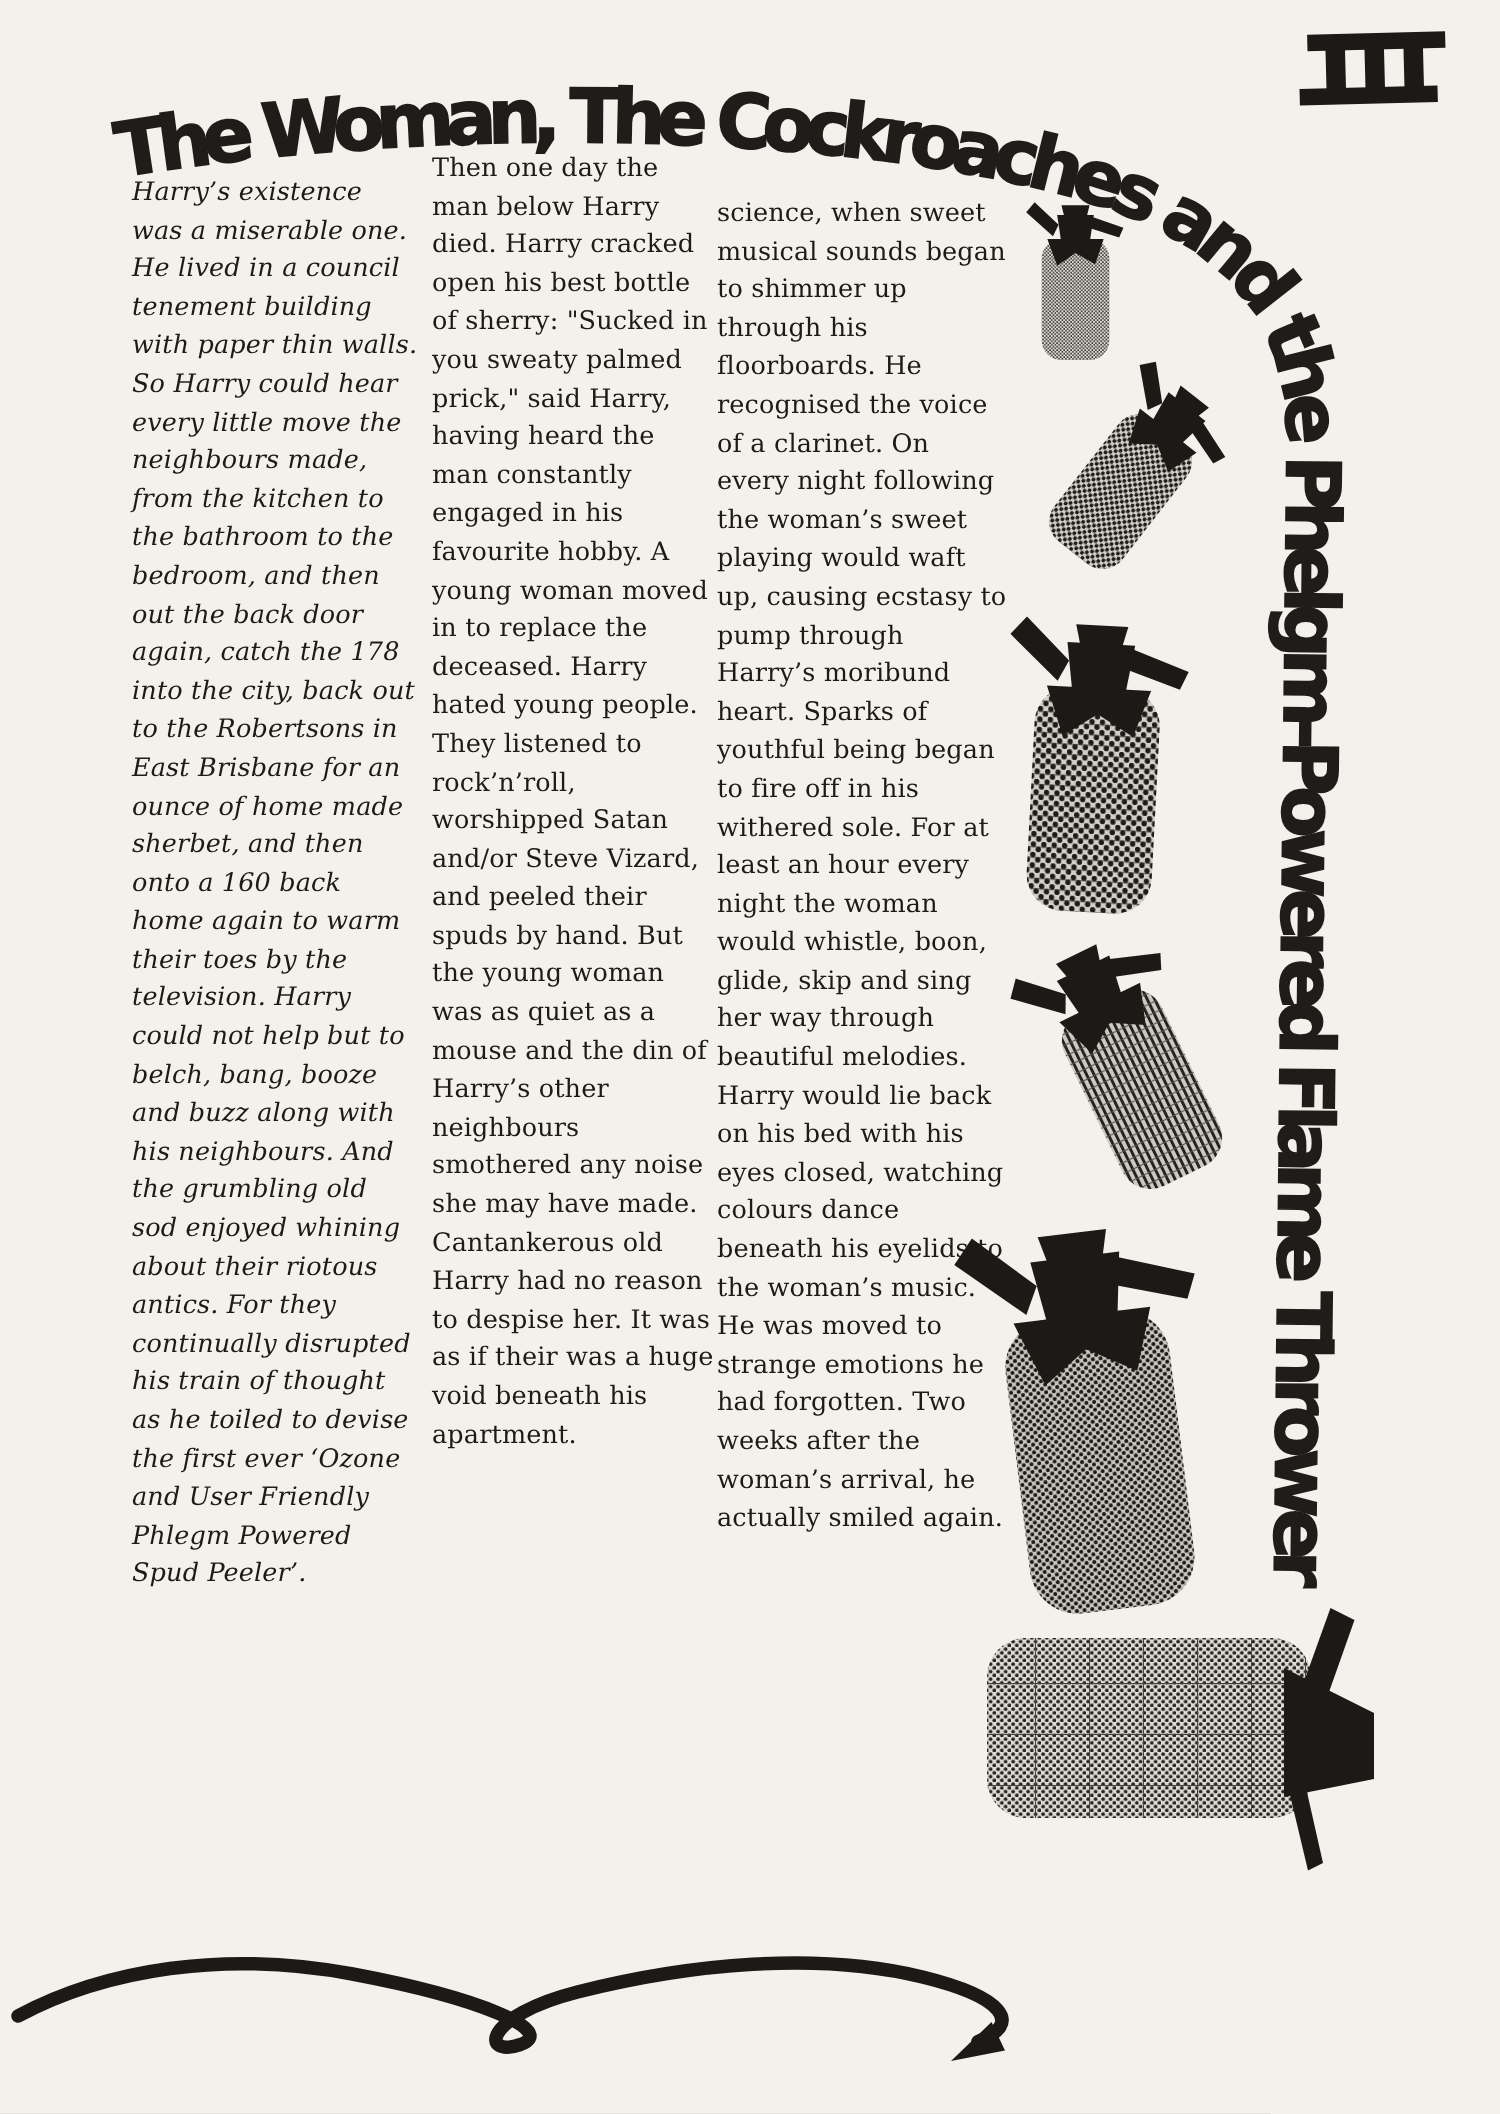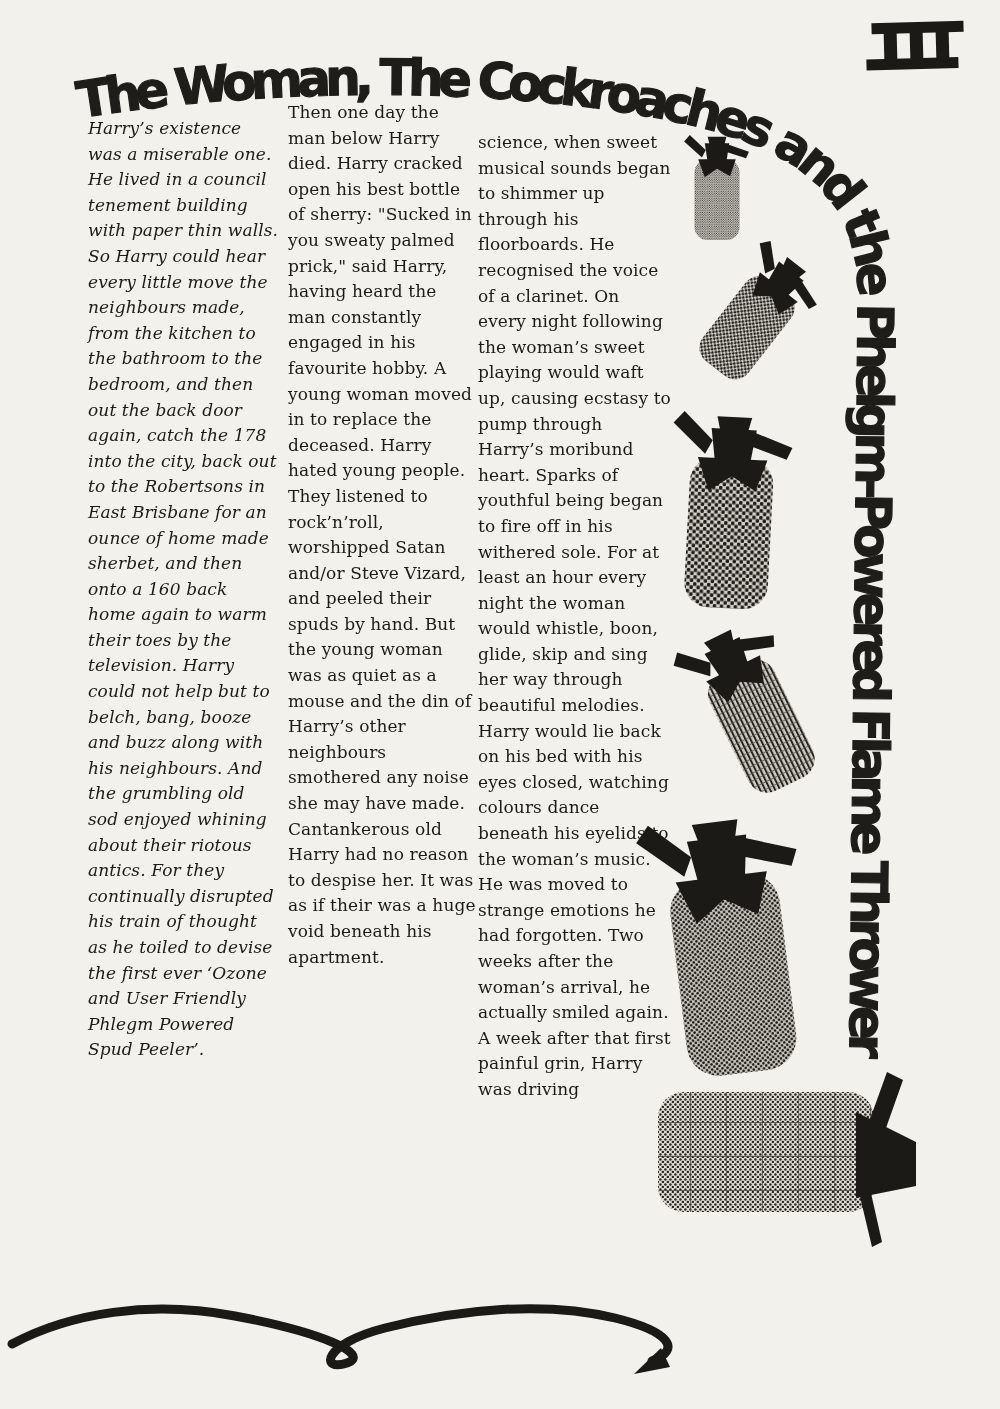--- a/index.html
+++ b/index.html
@@ -98,21 +98,20 @@
   </svg>
 
   <div id="col1" class="col">
     <p>Harry’s existence was a miserable one.  He lived in a council tenement building with paper thin walls.  So Harry could hear every little move the neighbours made, from the kitchen to the bathroom to the bedroom, and then out the back door again, catch the 178 into the city, back out to the Robertsons in East Brisbane for an ounce of home made sherbet, and then onto a 160 back home again to warm their toes by the television.  Harry could not help but to belch, bang, booze and buzz along with his neighbours.  And the grumbling old sod enjoyed whining about their riotous antics.  For they continually disrupted his train of thought as he toiled to devise the first ever ‘Ozone and User Friendly Phlegm Powered Spud Peeler’.</p>
   </div>
   <div id="col2" class="col">
     <p>Then one day the man below Harry died.  Harry cracked open his best bottle of sherry: "Sucked in you sweaty palmed prick," said Harry, having heard the man constantly engaged in his favourite hobby.  A young woman moved in to replace the deceased.  Harry hated young people.  They listened to rock’n’roll, worshipped Satan and/or Steve Vizard, and peeled their spuds by hand.  But the young woman was as quiet as a mouse and the din of Harry’s other neighbours smothered any noise she may have made.  Cantankerous old Harry had no reason to despise her.  It was as if their was a huge void beneath his apartment.</p>
   </div>
   <div id="col3" class="col">
     <p class="tight">science, when sweet musical sounds began to shimmer up through his floorboards.  He recognised the voice of a clarinet.  On every night following the woman’s sweet playing would waft up, causing ecstasy to pump through Harry’s moribund heart.  Sparks of youthful being began to fire off in his withered sole.  For at least an hour every night the woman would whistle, boon, glide, skip and sing her way through beautiful melodies.  Harry would lie back on his bed with his eyes closed, watching colours dance beneath his eyelids to the woman’s music.  He was moved to strange emotions he had forgotten.  Two weeks after the woman’s arrival, he actually smiled again.</p>
-    <p class="tight">A week after that first painful grin, Harry was driving</p>
   </div>
 
   <svg id="ext1" viewBox="0 0 140 230">
     <rect x="22" y="56" width="96" height="172" rx="28" fill="url(#texA)"></rect>
     <use href="#ext-head"></use>
   </svg>
   <svg id="ext2" viewBox="0 0 140 230">
     <rect x="22" y="56" width="96" height="172" rx="28" fill="url(#texB)"></rect>
     <use href="#ext-head"></use>
   </svg>

